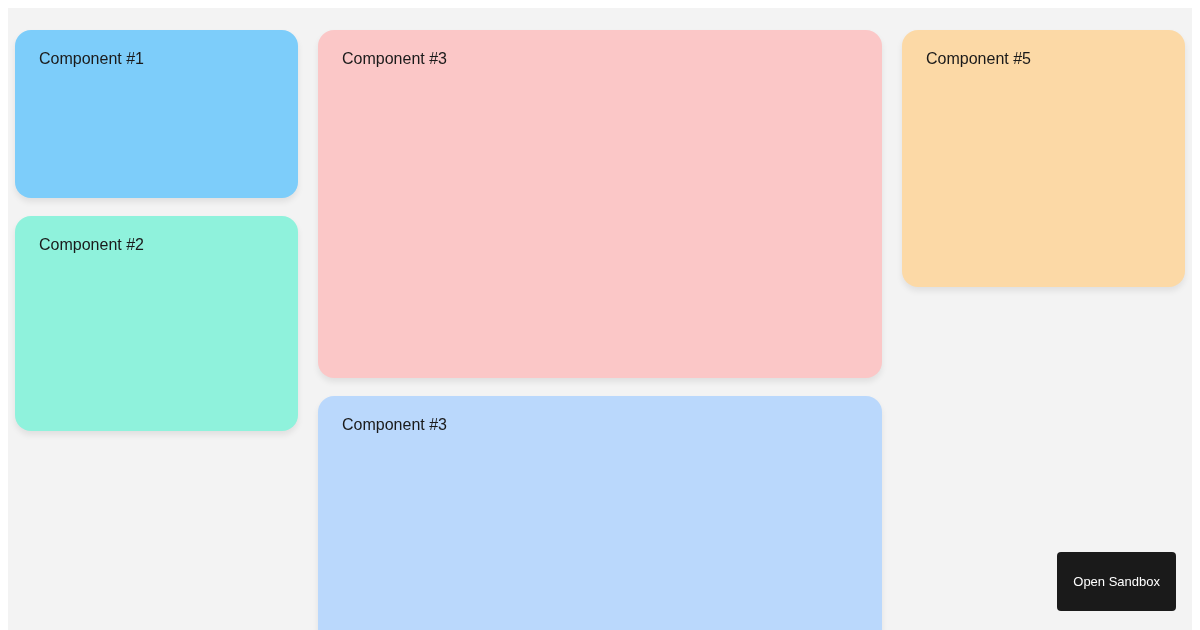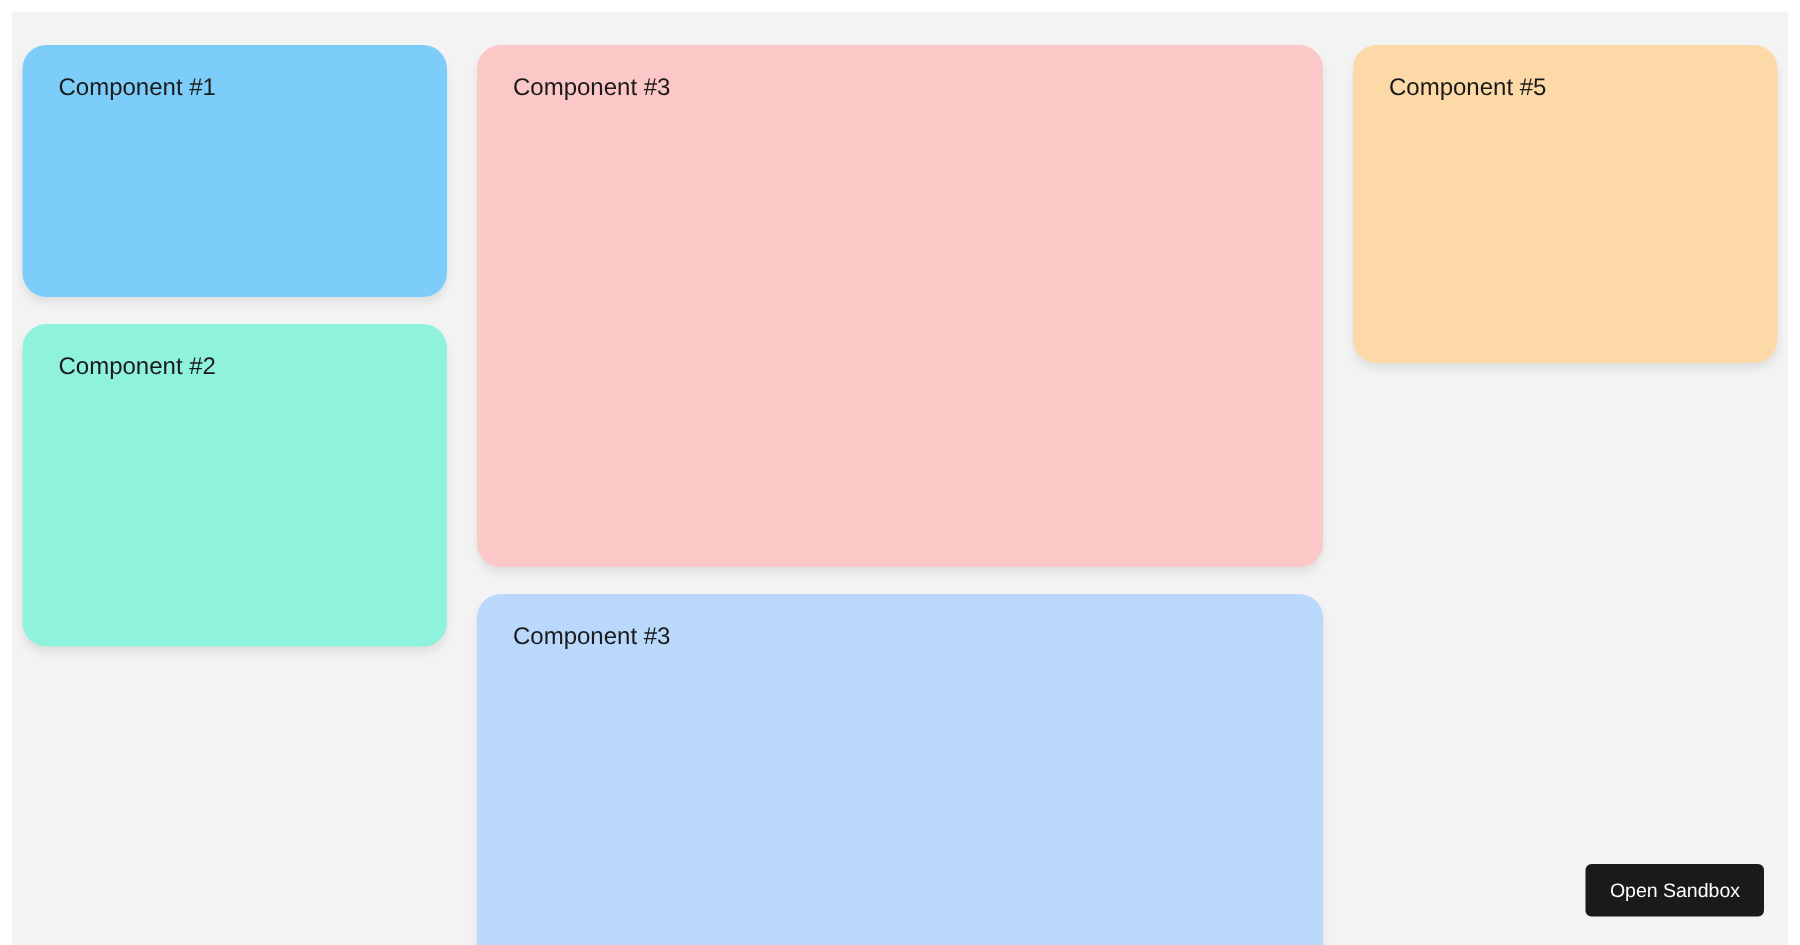--- a/index.html
+++ b/index.html
@@ -59,31 +59,31 @@
     .card-3 {
       background: #fbc7c7;
       height: 348px;
     }
     .card-4 {
       background: #bad8fc;
       height: 260px;
     }
     .card-5 {
       background: #fcd9a6;
-      height: 212px;
+      height: 257px;
     }
     .open-sandbox {
       position: absolute;
       right: 24px;
       bottom: 19px;
       background: #1a1a1a;
       color: #ffffff;
       border: none;
       border-radius: 4px;
-      padding: 10px 16px;
+      padding: 22px 16px;
       font-size: 13px;
       font-family: inherit;
       cursor: pointer;
     }
   </style>
 </head>
 <body>
 
 <div class="canvas">
 

